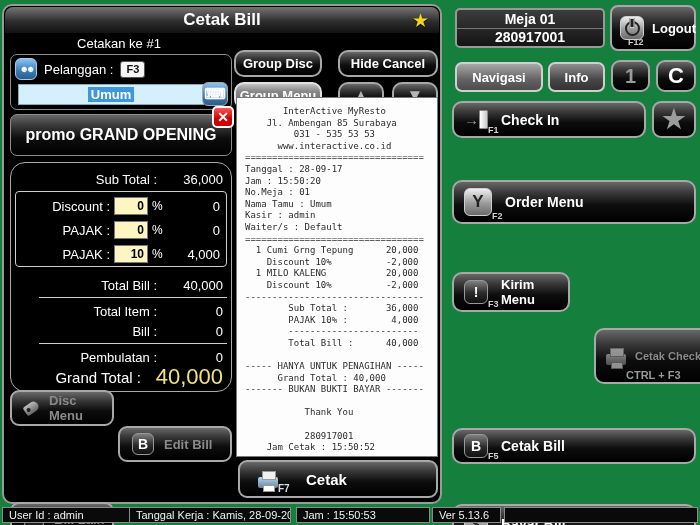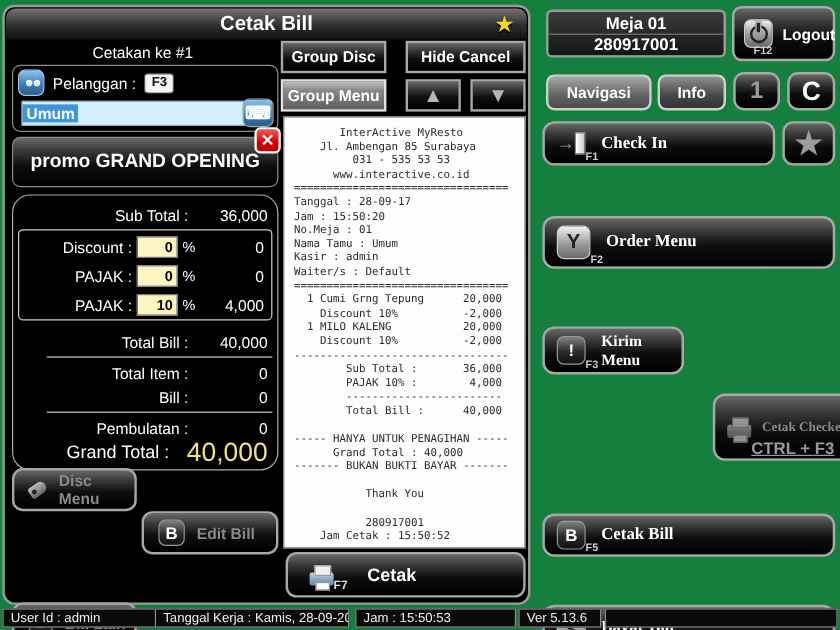--- a/index.html
+++ b/index.html
@@ -7,21 +7,21 @@
   #stage{position:relative;width:700px;height:525px;background:#15803d;overflow:hidden;}
   .abs{position:absolute;}
 
   
   .btn{background:linear-gradient(180deg,#686868 0%,#3a3a3a 26%,#0d0d0d 58%,#000 100%);
        border:2px solid #a8a8a8;border-radius:9px;color:#fff;display:flex;align-items:center;
        justify-content:center;font-weight:bold;cursor:pointer;}
   .btn.dim{color:#8a8a8a;}
   .btn.pressed{background:linear-gradient(180deg,#c2c2c2 0%,#8a8a8a 30%,#5e5e5e 100%);border-color:#e2e2e2;}
   .sidebtn{justify-content:flex-start;padding-left:10px;gap:13px;position:relative;border-radius:10px;}
-  .sidebtn .lbl{font-size:14px;font-family:Liberation Serif, serif;}
+  .sidebtn .lbl{font-size:14px;}
   .fkey{position:absolute;left:34px;bottom:1px;font-size:9px;font-weight:bold;color:#cfcfcf;}
   .btn.dim .fkey{color:#9a9a9a;}
 
   
   .isq{width:24px;height:24px;border-radius:6px;display:flex;align-items:center;justify-content:center;flex:0 0 auto;}
   .isq.dark{background:linear-gradient(#808080,#2a2a2a 55%,#111);border:1px solid #999;color:#fff;font-weight:bold;font-size:14px;}
   .isq.silver{background:linear-gradient(#efefef,#9b9b9b 55%,#6a6a6a);border:1px solid #cfcfcf;color:#222;font-weight:bold;font-size:14px;}
   .isq.blue{background:linear-gradient(#8cc3ee,#3f7fb9 55%,#2a5c8c);border:1px solid #9ecdef;color:#fff;}
   .door-wrap{display:flex;align-items:center;flex:0 0 auto;}
   .door-arrow{color:#9a9a9a;font-size:15px;font-weight:bold;line-height:1;}
@@ -40,21 +40,21 @@
   #title-bar{left:1px;top:1px;width:434px;height:26px;background:linear-gradient(#757575,#2e2e2e 55%,#111);
              border-radius:8px 8px 0 0;display:flex;align-items:center;justify-content:center;}
   #title-bar .t{color:#fff;font-weight:bold;font-size:17px;}
   #title-star{right:10px;top:2px;color:#f2d41d;font-size:19px;text-shadow:0 1px 1px #000;}
 
   #cetakan-label{left:0;top:30px;width:230px;text-align:center;color:#fff;font-size:13px;}
 
   #cust-box{left:6px;top:48px;width:222px;height:56px;border:1px solid #8d8d8d;border-radius:7px;background:#000;}
   #cust-row1{left:4px;top:3px;display:flex;align-items:center;gap:7px;color:#fff;font-size:13px;}
   .badge{background:#f5f5f5;color:#111;font-weight:bold;font-size:11px;border-radius:3px;border:1px solid #555;padding:0 5px;line-height:15px;}
-  #cust-input{left:7px;top:29px;width:186px;height:21px;background:#d4f0fd;border:1px solid #8aa8b8;display:flex;align-items:center;justify-content:flex-start;font-size:13px;}
+  #cust-input{left:7px;top:29px;width:186px;height:21px;background:#d4f0fd;border:1px solid #8aa8b8;display:flex;align-items:center;justify-content:center;font-size:13px;}
   #cust-input .sel{background:#3f96dd;color:#fff;padding:0 3px;font-weight:bold;}
   #kb-btn{right:3px;top:27px;width:26px;height:24px;font-size:15px;}
 
   #promo-btn{left:6px;top:108px;width:222px;height:42px;border-radius:7px;font-size:16px;}
   #promo-x{right:-3px;top:-9px;width:22px;height:22px;background:linear-gradient(#f55,#c00 60%);border:2px solid #fff;border-radius:5px;
            color:#fff;font-weight:bold;font-size:14px;display:flex;align-items:center;justify-content:center;}
 
   #totals-box{left:6px;top:156px;width:222px;height:230px;border:1px solid #aaa;border-radius:15px;background:#000;color:#fff;font-size:13px;}
   .trow{position:absolute;left:0;width:100%;height:20px;display:flex;align-items:center;}
   .trow .l{flex:0 0 146px;text-align:right;}
@@ -66,21 +66,21 @@
              text-align:right;padding-right:3px;line-height:16px;}
   .arow .unit{padding-left:4px;font-size:12px;}
   .arow .v{flex:1;text-align:right;padding-right:6px;}
   .sep{position:absolute;left:28px;right:4px;height:0;border-top:1px solid #cfcfcf;}
   #grand-row .l{flex:0 0 130px;font-size:15px;}
   #grand-row .v{color:#f0e27c;font-size:22px;}
 
   .leftbtn{font-size:13px;gap:10px;justify-content:flex-start;padding-left:12px;position:relative;}
 
   
-  .midbtn{font-size:13px;border-radius:0;}
+  .midbtn{font-size:13px;border-radius:10px;margin-top:16px;}
   #receipt{left:232px;top:91px;width:202px;height:360px;background:#fdfdfd;border:1px solid #777;overflow:hidden;}
   #receipt pre{margin:0;padding:8px 2px 0 8px;font-family:"DejaVu Sans Mono",monospace;font-size:9px;line-height:11.6px;color:#2b2b2b;}
   #cetak-btn{left:234px;top:454px;width:200px;height:38px;justify-content:flex-start;padding-left:18px;gap:28px;font-size:15px;position:absolute;}
   #cetak-btn .fk{position:absolute;left:38px;bottom:2px;font-size:10px;color:#ddd;}
 
   
   #meja-box{left:455px;top:8px;width:150px;height:40px;border:2px solid #999;border-radius:5px;background:linear-gradient(#3c3c3c,#141414);color:#fff;text-align:center;}
   #meja-box .r1{height:19px;line-height:19px;font-weight:bold;font-size:14px;border-bottom:1px solid #777;}
   #meja-box .r2{height:17px;line-height:17px;font-weight:bold;font-size:14px;}
   #logout-btn{left:610px;top:5px;width:86px;height:46px;gap:8px;font-size:13px;border-radius:8px;justify-content:flex-start;padding-left:8px;position:absolute;}
@@ -288,21 +288,21 @@
   </div>
 
   <div class="abs btn sidebtn" style="left:452px;top:191px;width:118px;height:40px;">
     <span class="isq dark">!</span>
     <span class="lbl" style="font-size:13px;">Kirim Menu</span>
     <span class="fkey">F3</span>
   </div>
   <div class="abs btn dim sidebtn" style="left:594px;top:191px;width:121px;height:56px;gap:9px;margin-top:16px;">
     <span class="printer" style="opacity:.55;"></span>
     <span class="lbl" style="font-size:11px;">Cetak Checker</span>
-    <span class="fkey" style="left:30px;font-size:14px;text-decoration:underline;">CTRL + F3</span>
+    <span class="fkey" style="left:30px;font-size:11px;">CTRL + F3</span>
   </div>
 
   <div class="abs btn sidebtn" style="left:452px;top:235px;width:244px;height:36px;">
     <span class="isq dark">B</span>
     <span class="lbl">Cetak Bill</span>
     <span class="fkey">F5</span>
   </div>
 
   <div class="abs btn sidebtn" style="left:452px;top:275px;width:244px;height:40px;">
     <span class="isq silver">$</span>

